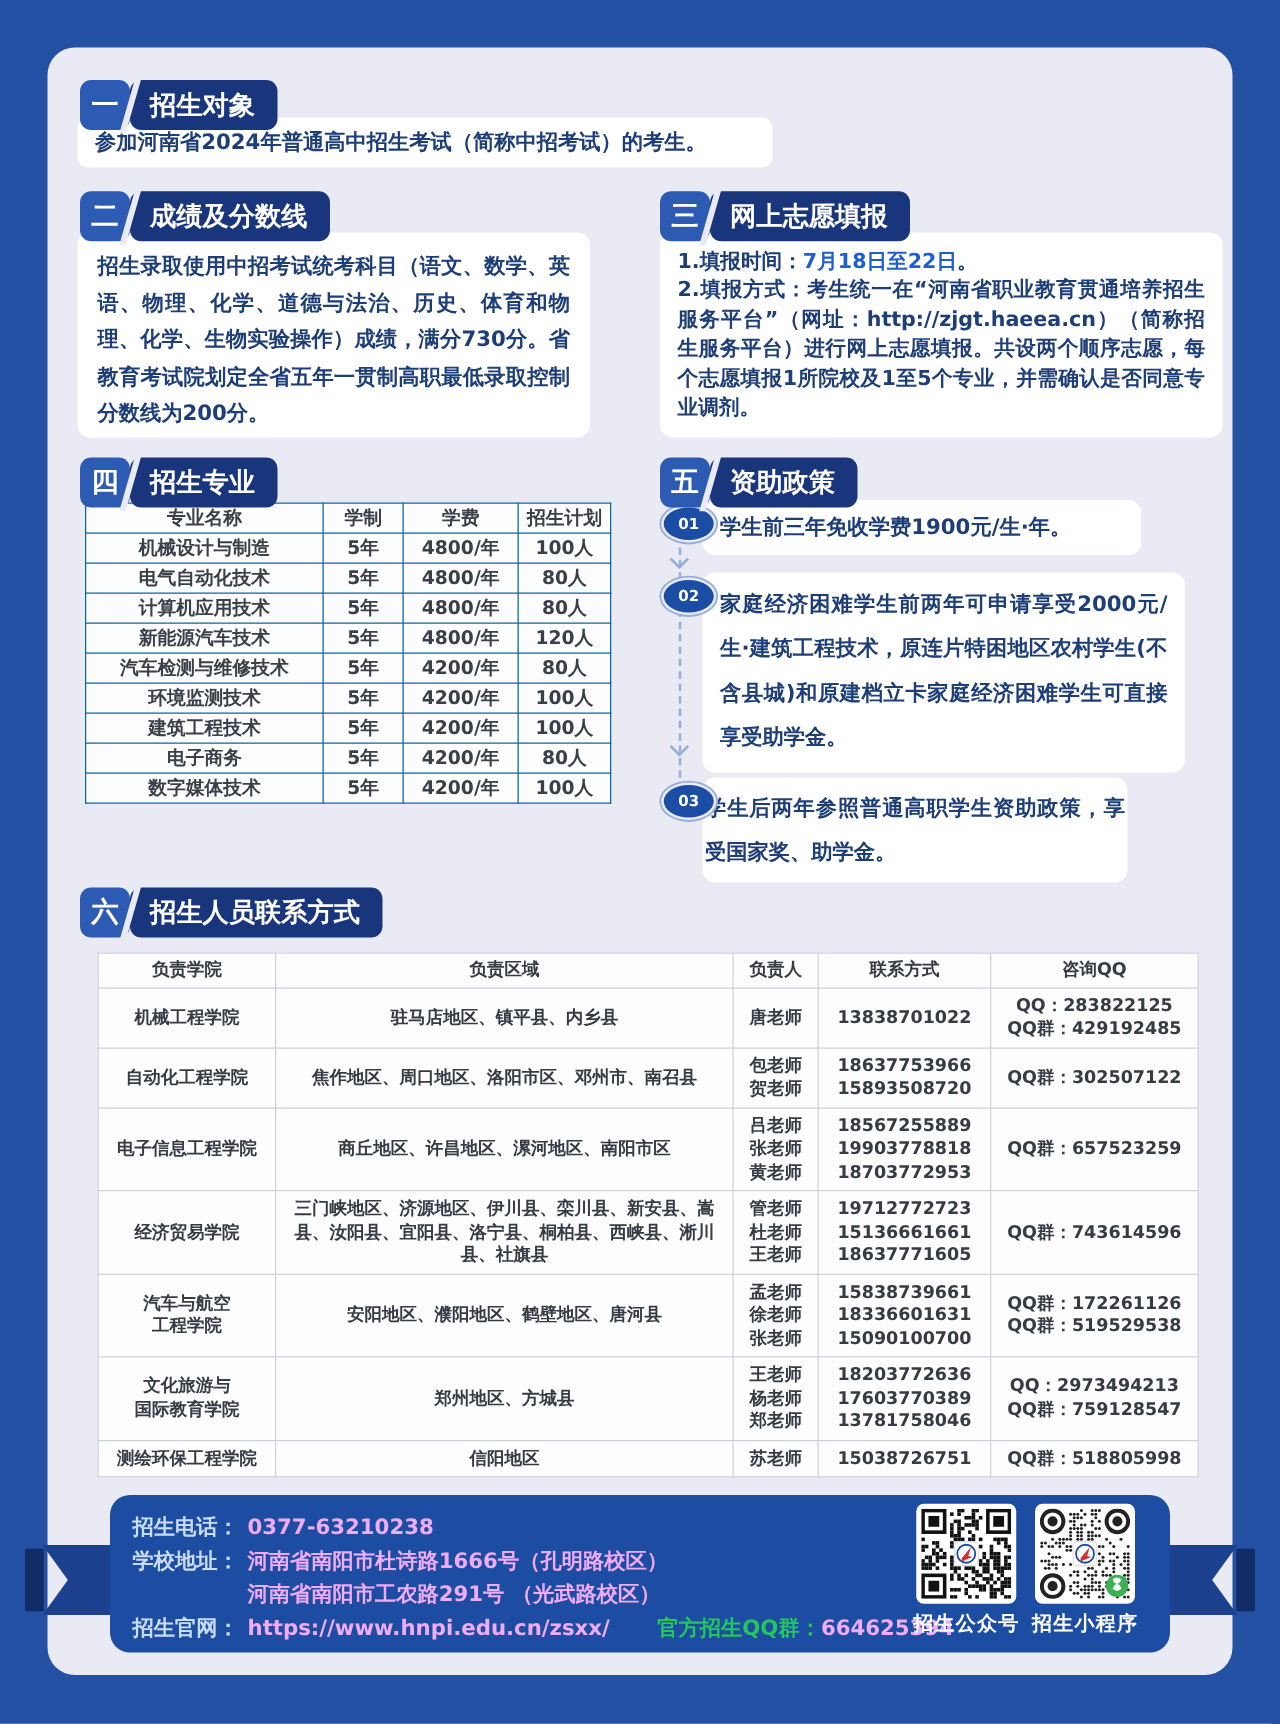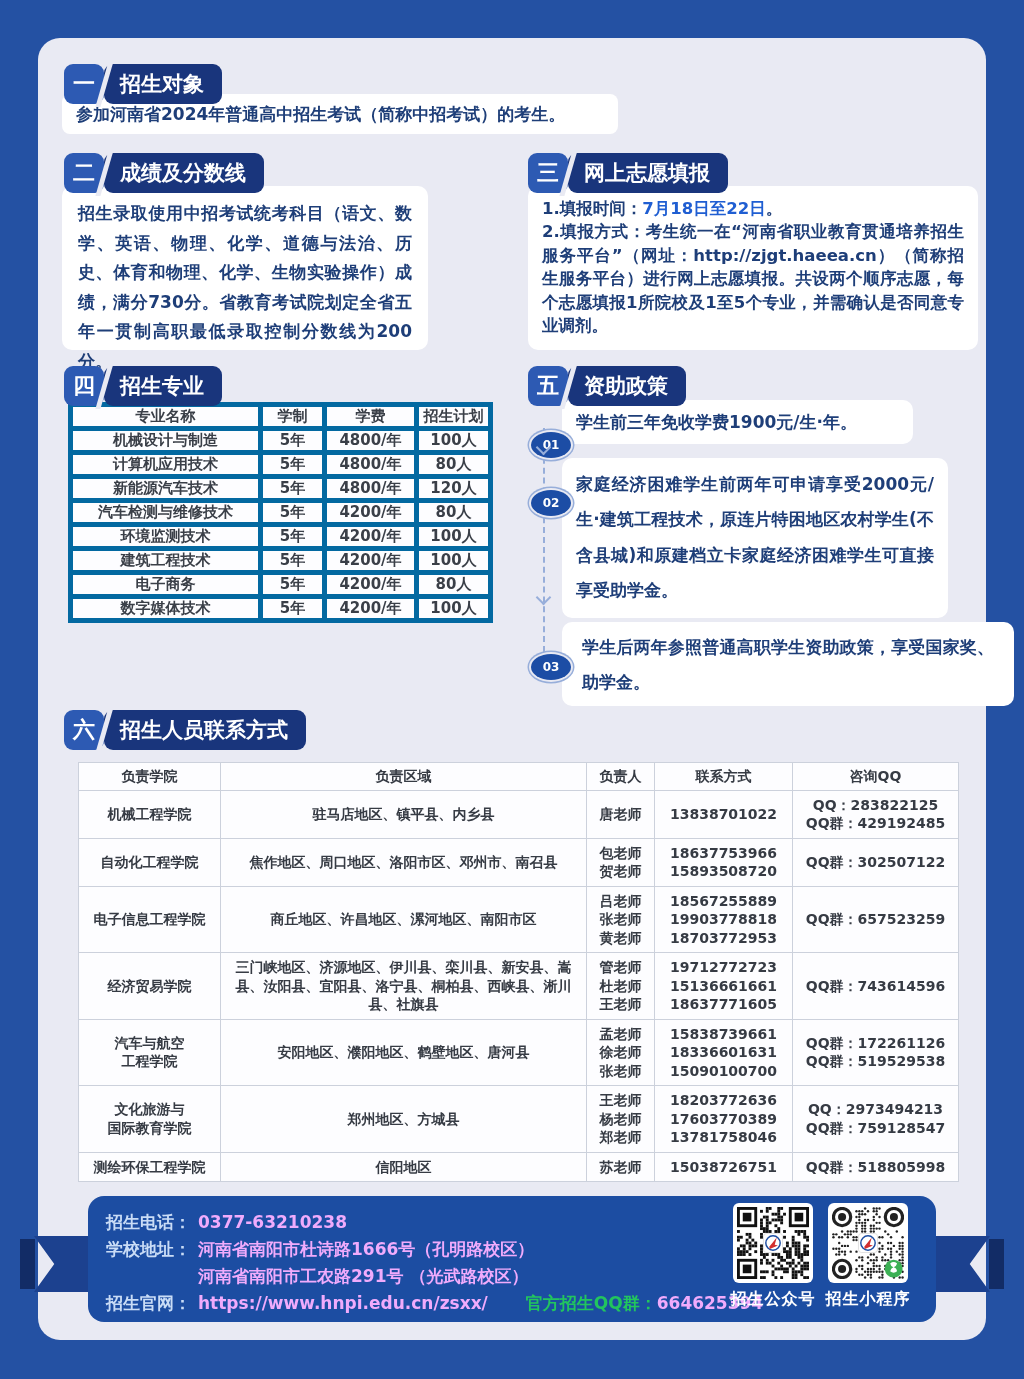--- a/index.html
+++ b/index.html
@@ -23,41 +23,41 @@
   }
   .sec-sep { width:5px; height:46px; background:#e9eaf3; transform:skewX(-16deg); margin:0 -2px; z-index:3; }
   .sec-title {
     height:40px; background:#19357c; border-radius:9px; color:#fff;
     font-size:21px; font-weight:bold; display:flex; align-items:center;
     padding:0 18px 0 16px; margin-left:-1px;
   }
   
   .box { position:absolute; background:#fff; border-radius:10px; color:#1e3e78; font-weight:bold; }
   .s1-bar { left:62px; top:94px; width:556px; height:40px; line-height:40px; padding:0 14px; font-size:17px; border-radius:8px; }
-  .s2-box { left:62px; top:186px; width:366px; height:164px; padding:13px 16px; font-size:17px; line-height:1.74; text-align:justify; }
+  .s2-box { left:62px; top:186px; width:410px; height:164px; padding:13px 16px; font-size:17px; line-height:1.74; text-align:justify; }
   .s3-box { left:528px; top:186px; width:450px; height:164px; padding:11px 14px; font-size:16.5px; line-height:1.42; text-align:justify; }
   .hl { color:#1f5ed2; }
   
   table { border-collapse:collapse; background:#fdfdff; }
   .majors { position:absolute; left:68px; top:402px; width:420px; table-layout:fixed; }
   .majors th, .majors td {
-    border:5px solid #0369a1; text-align:center; font-size:15px; font-weight:bold;
+    border:1px solid #0369a1; text-align:center; font-size:15px; font-weight:bold;
     color:#3a3f48; height:24px; padding:0 2px;
   }
   
   .s5-line { position:absolute; left:543px; top:428px; height:224px; border-left:2px dashed #97aeda; z-index:1; }
   .pnum {
     position:absolute; width:40px; height:26px; border-radius:50%; background:#1c4da5;
     color:#fff; font-size:12px; font-weight:bold; display:flex; align-items:center; justify-content:center;
-    box-shadow:0 0 0 2px #e9eaf3, 0 0 0 3.5px #97aeda; z-index:2;margin-top:26px;
+    box-shadow:0 0 0 2px #e9eaf3, 0 0 0 3.5px #97aeda; z-index:2;
   }
   .chev { position:absolute; width:11px; height:11px; border-right:2px solid #97aeda; border-bottom:2px solid #97aeda; transform:rotate(45deg); z-index:2; }
   .s5-b1 { left:562px; top:400px; width:351px; height:44px; line-height:44px; padding:0 14px; font-size:17px; }
   .s5-b2 { left:562px; top:458px; width:386px; height:160px; padding:9px 14px; font-size:17px; line-height:2.08; text-align:justify; }
-  .s5-b3 { left:562px; top:622px; width:452px; height:84px; padding:8px 20px; font-size:17px; line-height:2.05; text-align:justify; }
+  .s5-b3 { left:562px; top:622px; width:340px; height:84px; padding:8px 2px; font-size:17px; line-height:2.05; text-align:justify; }
   
   .contacts { position:absolute; left:78px; top:762px; width:880px; table-layout:fixed; }
   .contacts th, .contacts td {
     border:1px solid #ccd1dc; text-align:center; font-size:14px; font-weight:bold;
     color:#363b44; padding:5px 6px; line-height:1.32; white-space:pre-line;
   }
   .contacts th { height:28px; padding:2px 6px; }
   
   .ribbon { position:absolute; width:78px; height:56px; background:#1c418f; }
   .ribbon-l { left:34px; top:1236px; clip-path:polygon(0 0,100% 0,100% 100%,0 100%,26% 50%); }
@@ -126,20 +126,26 @@
         <th>学费</th>
         <th>招生计划</th>
       </tr>
     </thead>
   <tbody id="majors-body">
       <tr>
         <td>机械设计与制造</td>
         <td>5年</td>
         <td>4800/年</td>
         <td>100人</td>
+      </tr>
+      <tr>
+        <td>电气自动化技术</td>
+        <td>5年</td>
+        <td>4800/年</td>
+        <td>80人</td>
       </tr>
       <tr>
         <td>计算机应用技术</td>
         <td>5年</td>
         <td>4800/年</td>
         <td>80人</td>
       </tr>
       <tr>
         <td>新能源汽车技术</td>
         <td>5年</td>

